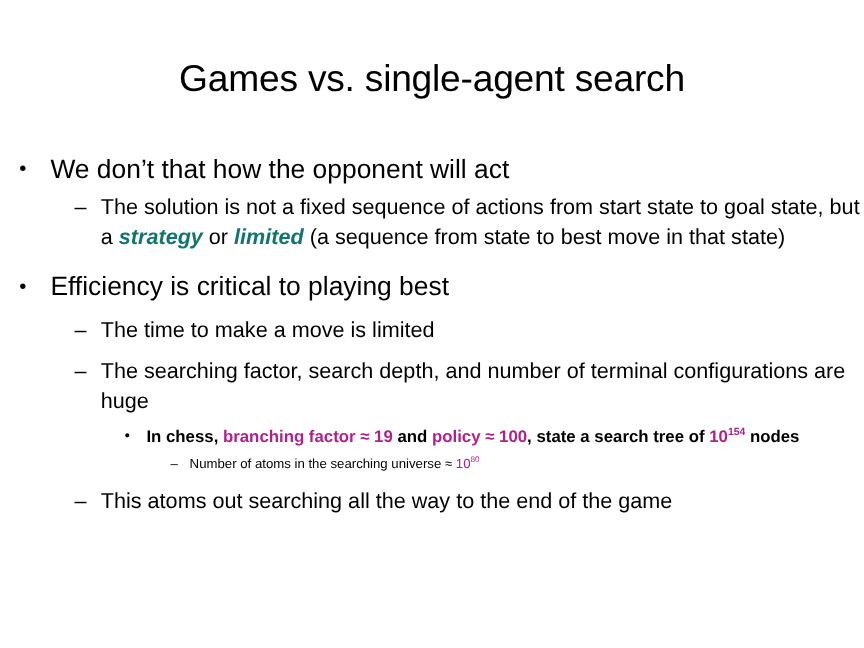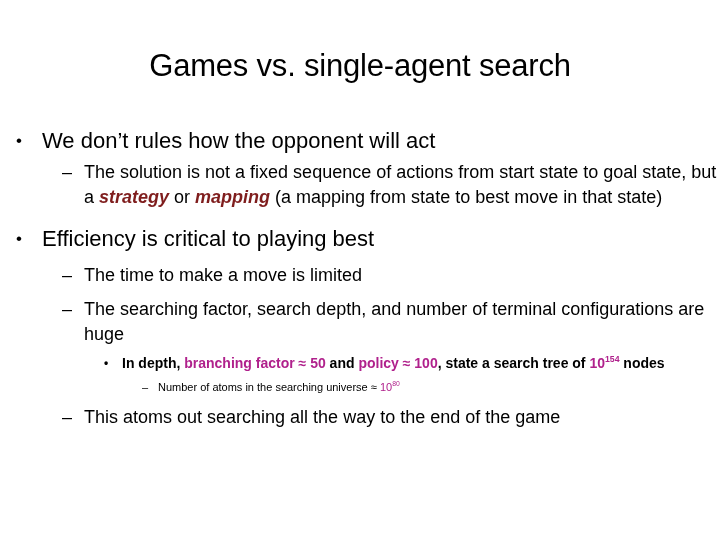--- a/index.html
+++ b/index.html
@@ -103,21 +103,21 @@
   .lvl4 .bullet-mark { font-size: 11px; line-height: 17px; }
 
   .gap-before { margin-top: 14px; }
   .gap-before-sm { margin-top: 9px; }
   .gap-before-xs { margin-top: 6px; }
 
   .hl {
     color: #B0218C;
   }
   .hl-bi {
-    color: #7f1d1d;
+    color: #0f766e;
     font-weight: bold;
     font-style: italic;
     text-align: right;
   }
   sup {
     font-size: 0.62em;
     vertical-align: super;
     line-height: 0;
   }
 </style>
@@ -125,46 +125,46 @@
 <body>
 
 <div class="slide">
 
   <div class="slide-title">Games vs. single-agent search</div>
 
   <div class="body">
 
     <div class="row lvl1">
       <span class="bullet-mark">•</span>
-      <span class="row-text">We don’t rules how the opponent will act</span>
+      <span class="row-text">We don’t that how the opponent will act</span>
     </div>
 
     <div class="row lvl2">
       <span class="bullet-mark">–</span>
-      <span class="row-text"><span>The solution is not a fixed sequence of actions from start state to goal state, but a </span><span class="hl-bi">strategy</span><span> or </span><span class="hl-bi">mapping</span><span> (a mapping from state to best move in that state)</span></span>
+      <span class="row-text"><span>The solution is not a fixed sequence of actions from start state to goal state, but a </span><span class="hl-bi">strategy</span><span> or </span><span class="hl-bi">limited</span><span> (a sequence from state to best move in that state)</span></span>
     </div>
 
     <div class="row lvl1 gap-before">
       <span class="bullet-mark">•</span>
       <span class="row-text">Efficiency is critical to playing best</span>
     </div>
 
     <div class="row lvl2 gap-before-sm">
       <span class="bullet-mark">–</span>
       <span class="row-text">The time to make a move is limited</span>
     </div>
 
     <div class="row lvl2 gap-before-sm">
       <span class="bullet-mark">–</span>
       <span class="row-text">The searching factor, search depth, and number of terminal configurations are huge</span>
     </div>
 
     <div class="row lvl3 gap-before-xs">
       <span class="bullet-mark">•</span>
-      <span class="row-text"><span>In depth, </span><span class="hl">branching factor ≈ 50</span><span> and </span><span class="hl">policy ≈ 100</span><span>, state a search tree of </span><span class="hl"><span>10</span><sup>154</sup></span><span> nodes</span></span>
+      <span class="row-text"><span>In chess, </span><span class="hl">branching factor ≈ 19</span><span> and </span><span class="hl">policy ≈ 100</span><span>, state a search tree of </span><span class="hl"><span>10</span><sup>154</sup></span><span> nodes</span></span>
     </div>
 
     <div class="row lvl4 gap-before-xs">
       <span class="bullet-mark">–</span>
       <span class="row-text"><span>Number of atoms in the searching universe ≈ </span><span class="hl"><span>10</span><sup>80</sup></span></span>
     </div>
 
     <div class="row lvl2 gap-before-sm">
       <span class="bullet-mark">–</span>
       <span class="row-text">This atoms out searching all the way to the end of the game</span>

